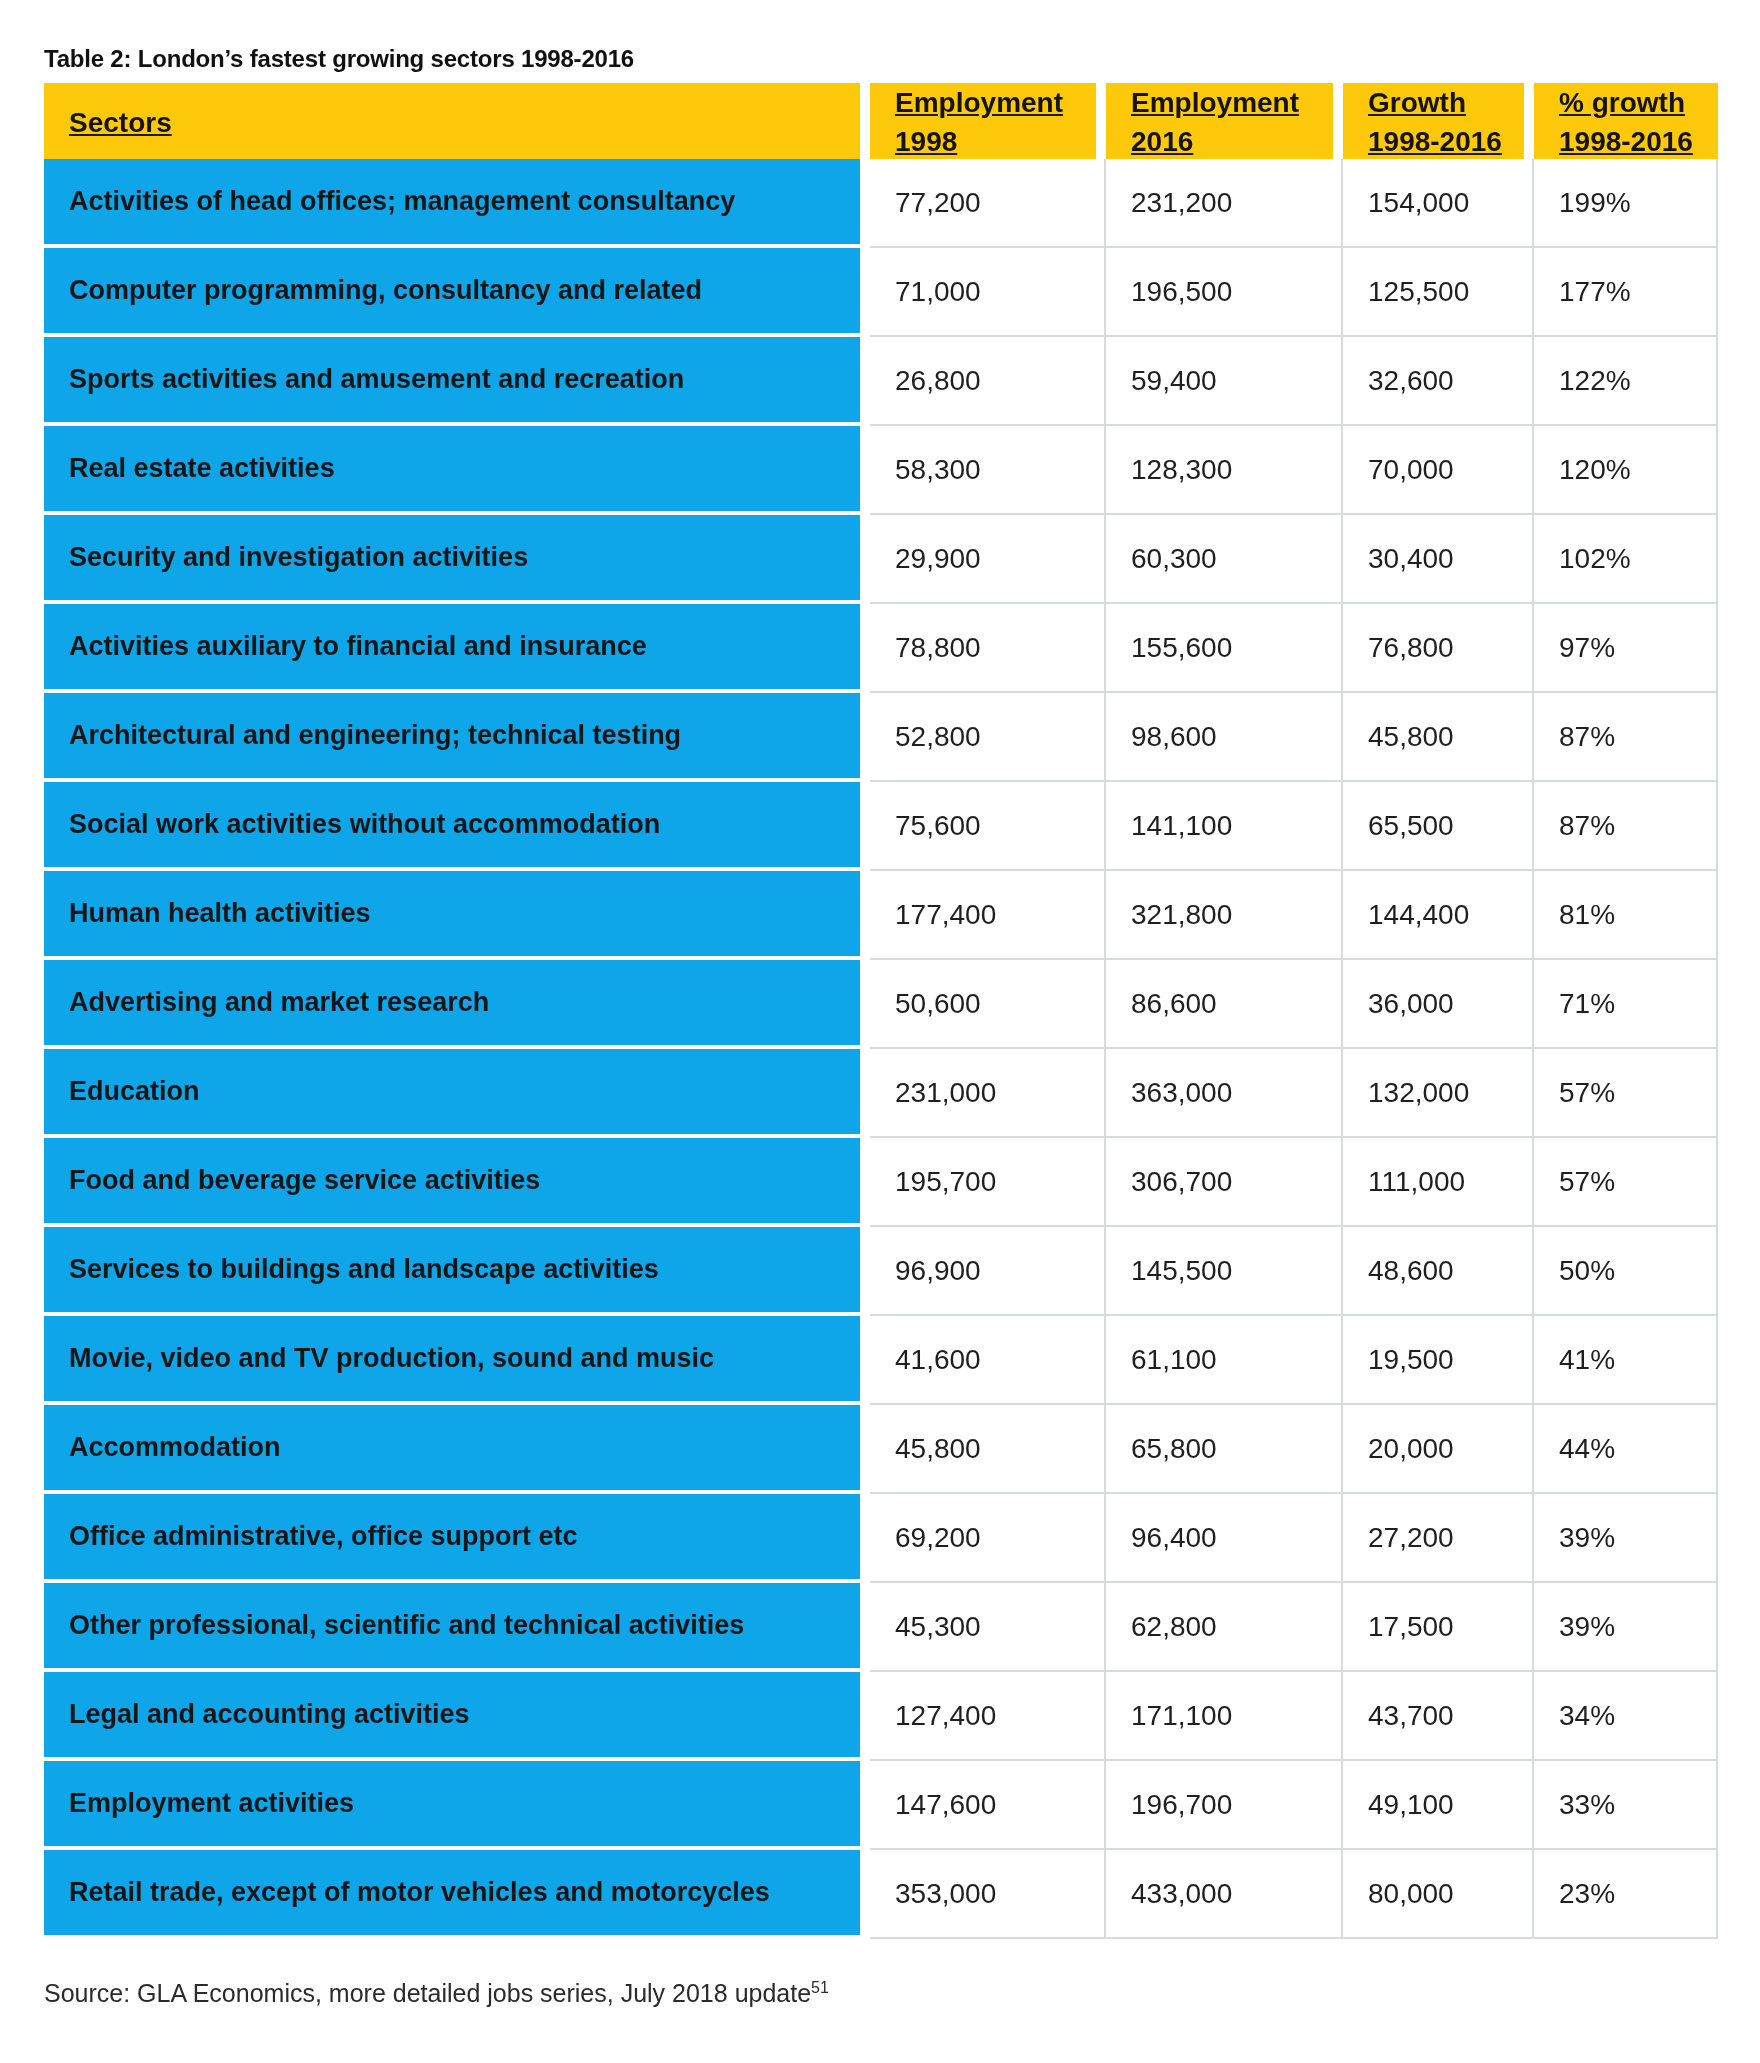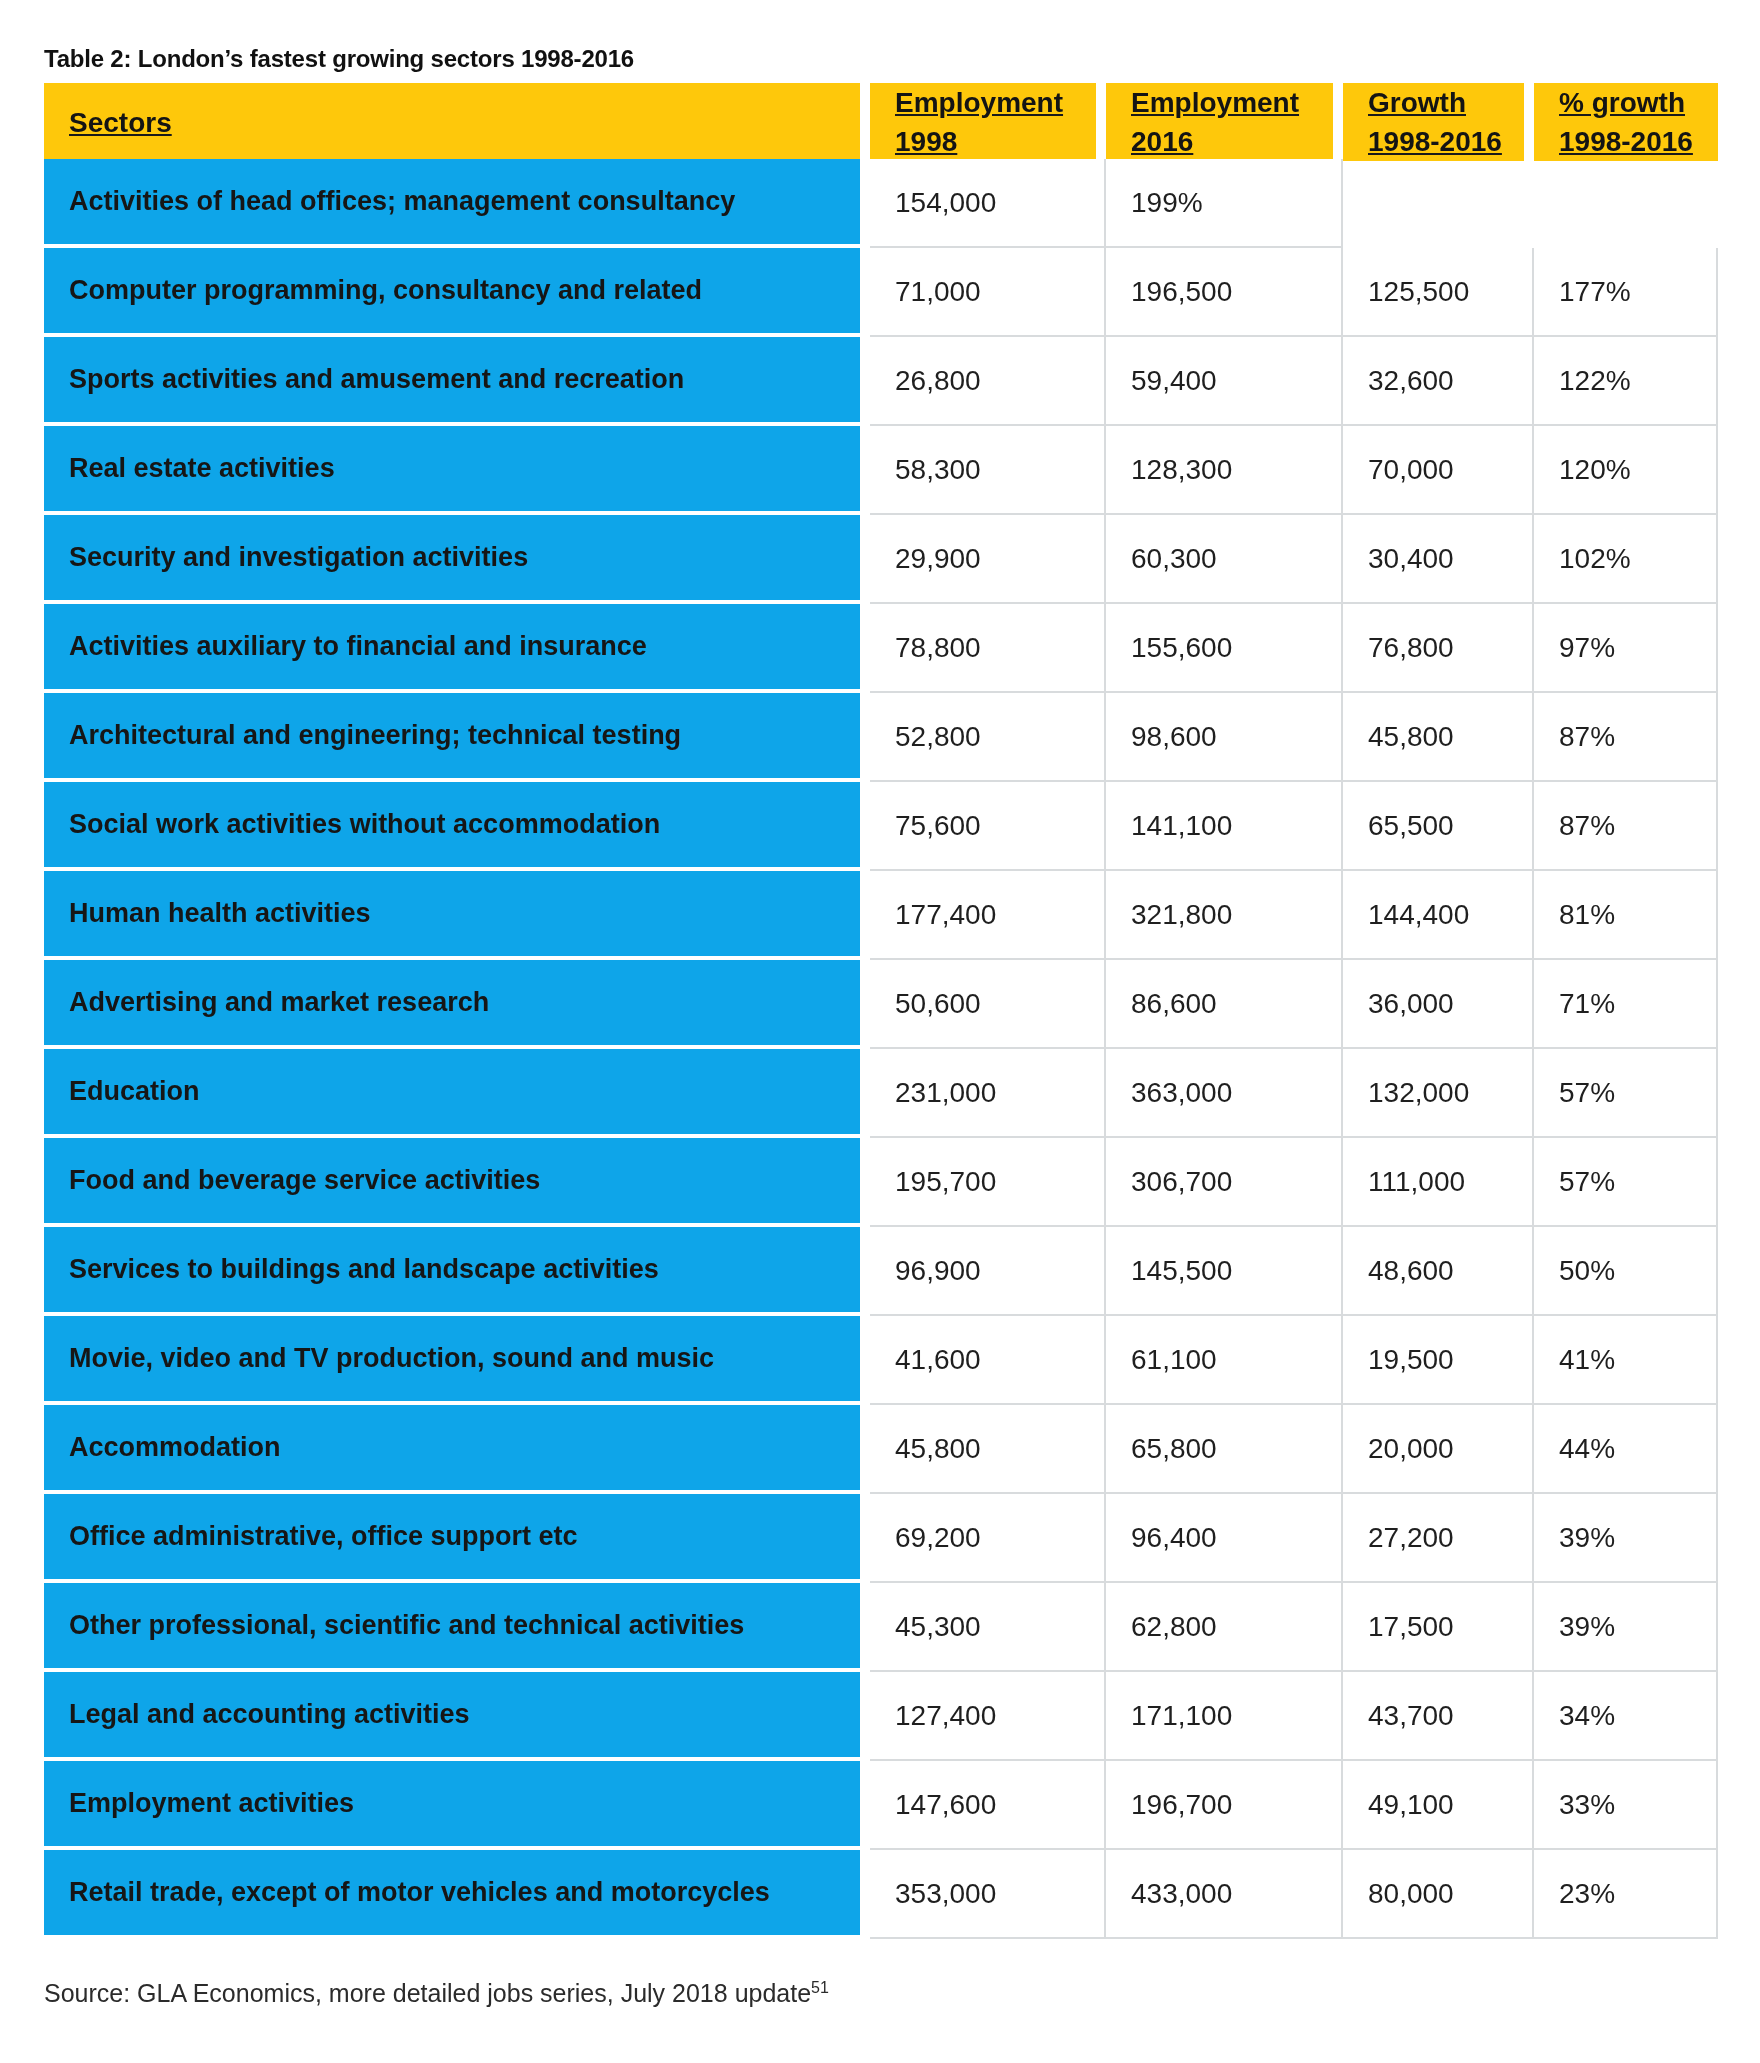--- a/index.html
+++ b/index.html
@@ -108,20 +108,22 @@
           <div>1998-2016</div>
         </div>
         <div class="cell th">
           <div>% growth</div>
           <div>1998-2016</div>
         </div>
       </div>
     <div class="tbody">
         <div class="tr">
           <div class="cell td sector">Activities of head offices; management consultancy</div>
+          <div class="cell td num">77,200</div>
+          <div class="cell td num">231,200</div>
           <div class="cell td num">154,000</div>
           <div class="cell td num">199%</div>
         </div>
         <div class="tr">
           <div class="cell td sector">Computer programming, consultancy and related</div>
           <div class="cell td num">71,000</div>
           <div class="cell td num">196,500</div>
           <div class="cell td num">125,500</div>
           <div class="cell td num">177%</div>
         </div>

